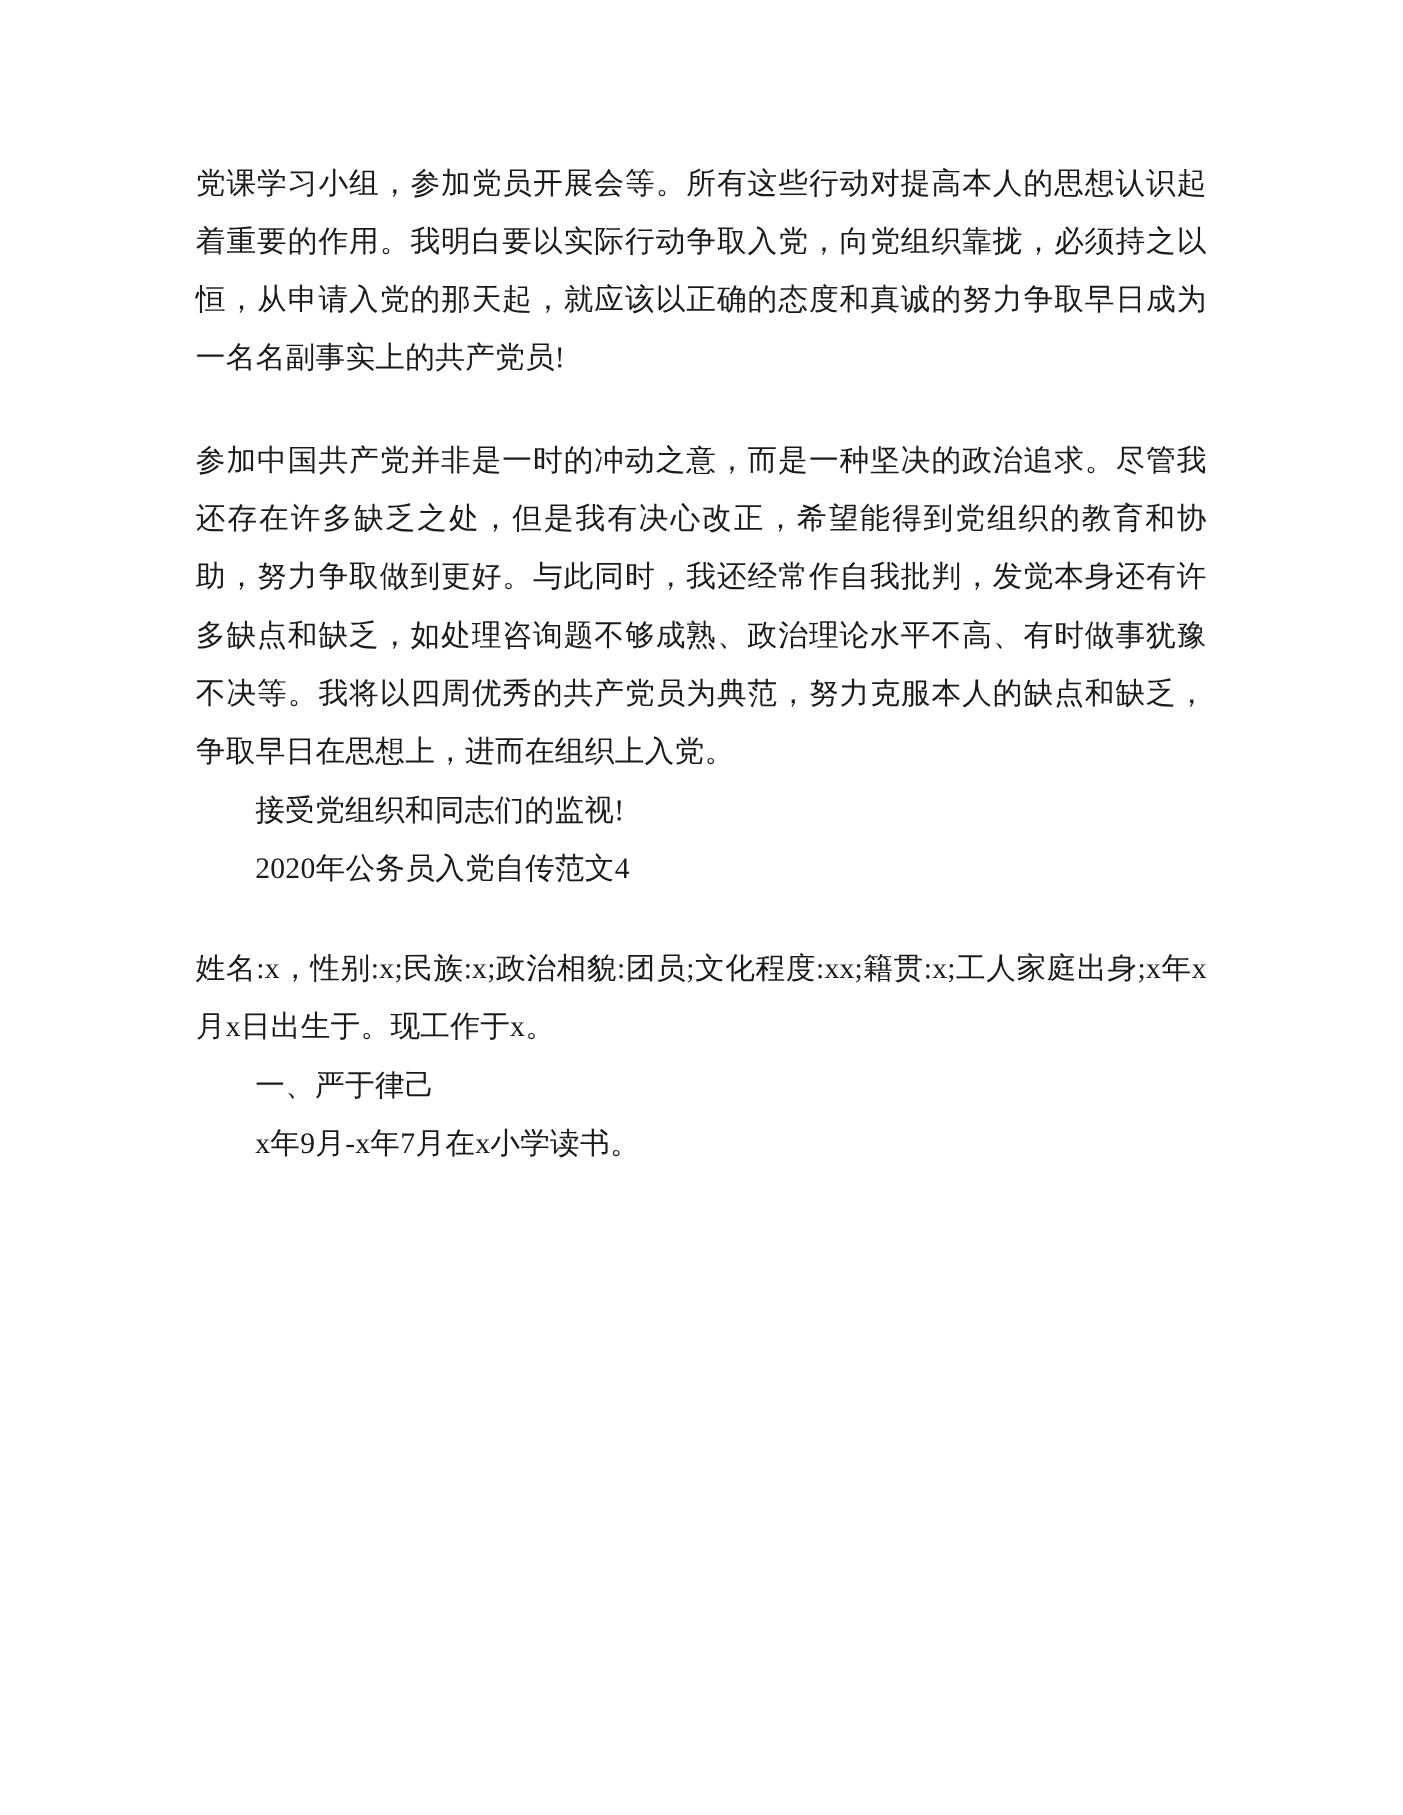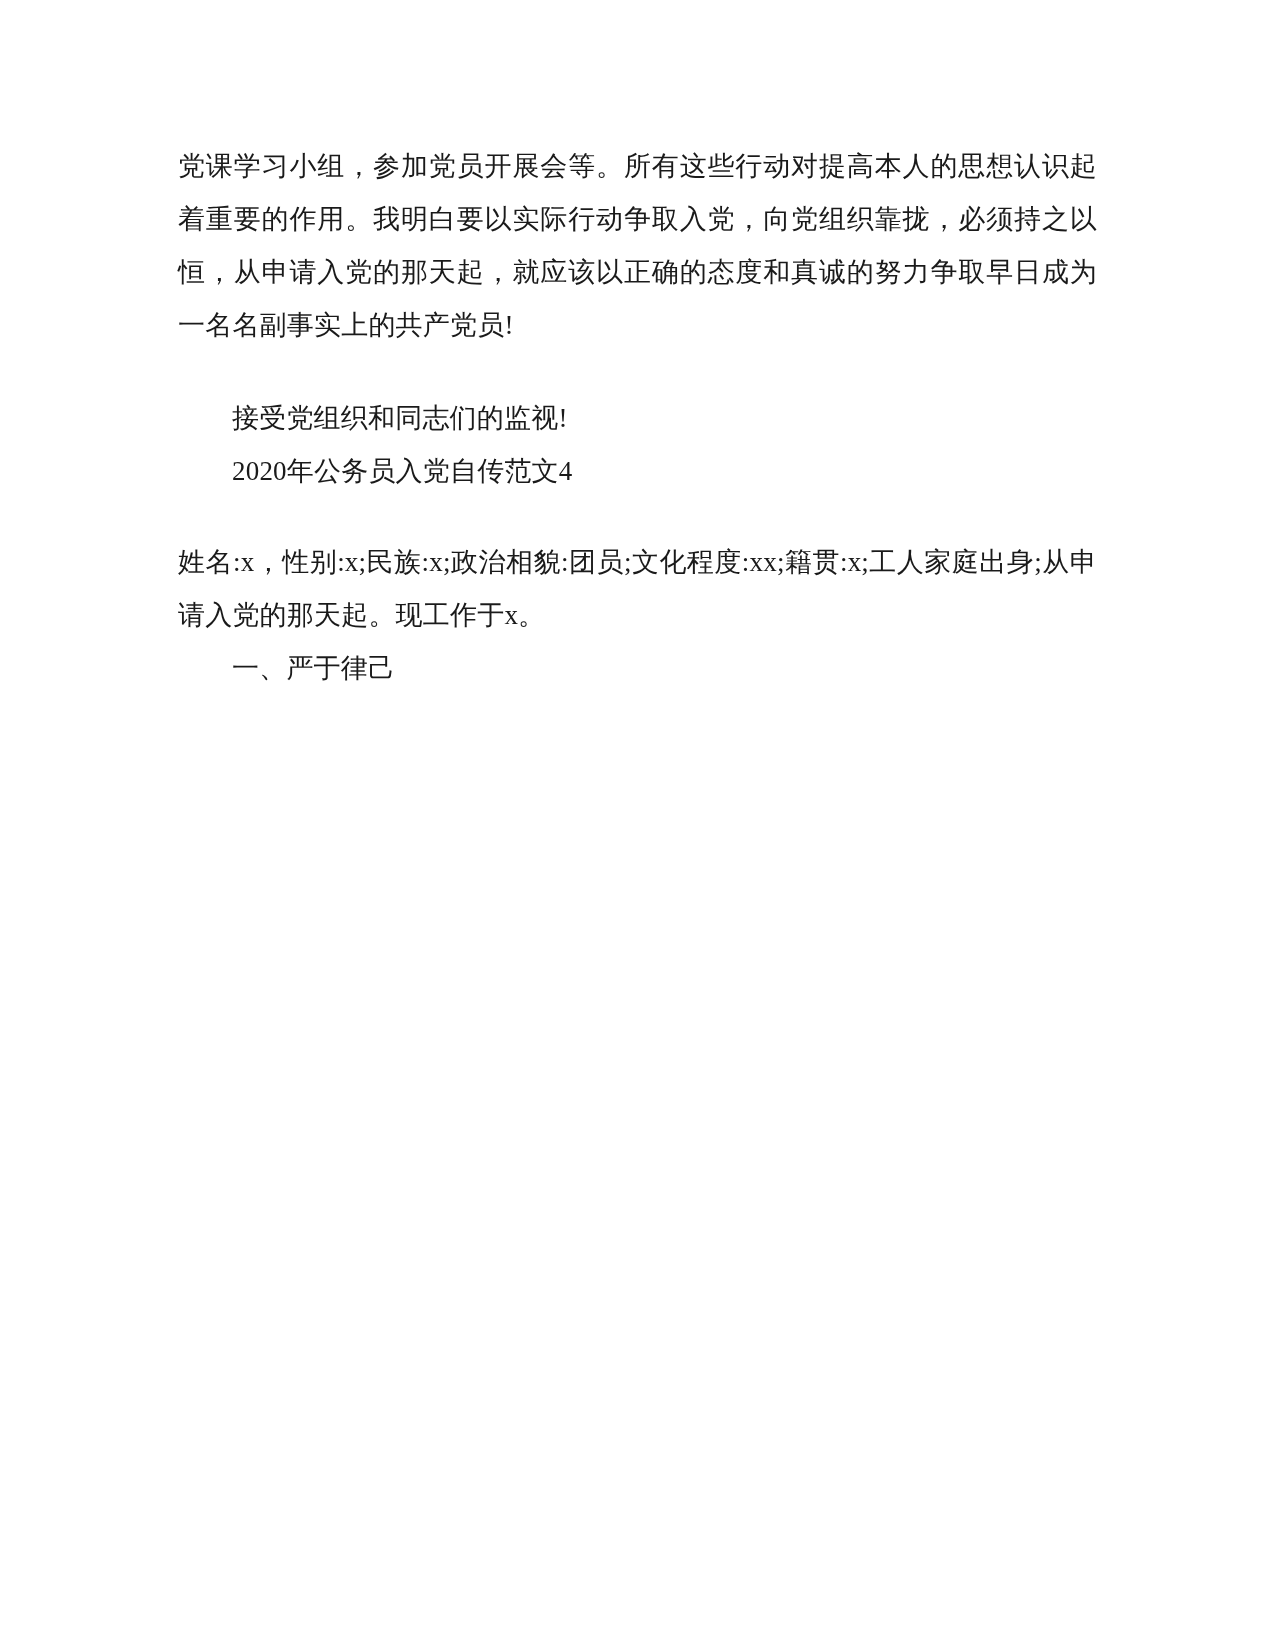--- a/index.html
+++ b/index.html
@@ -43,24 +43,26 @@
 </style>
 </head>
 <body>
 
 <div class="page">
   <div class="doc-body">
 
     <p class="para">党课学习小组，参加党员开展会等。所有这些行动对提高本人的思想认识起着重要的作用。我明白要以实际行动争取入党，向党组织靠拢，必须持之以恒，从申请入党的那天起，就应该以正确的态度和真诚的努力争取早日成为一名名副事实上的共产党员!</p>
 
 
+    <p class="para tight">参加中国共产党并非是一时的冲动之意，而是一种坚决的政治追求。尽管我还存在许多缺乏之处，但是我有决心改正，希望能得到党组织的教育和协助，努力争取做到更好。与此同时，我还经常作自我批判，发觉本身还有许多缺点和缺乏，如处理咨询题不够成熟、政治理论水平不高、有时做事犹豫不决等。我将以四周优秀的共产党员为典范，努力克服本人的缺点和缺乏，争取早日在思想上，进而在组织上入党。</p>
 
     <p class="line-indent">接受党组织和同志们的监视!</p>
     <p class="line-indent">2020年公务员入党自传范文4</p>
 
     <div class="gap-md"></div>
 
-    <p class="para tight">姓名:x，性别:x;民族:x;政治相貌:团员;文化程度:xx;籍贯:x;工人家庭出身;从申请入党的那天起。现工作于x。</p>
+    <p class="para tight">姓名:x，性别:x;民族:x;政治相貌:团员;文化程度:xx;籍贯:x;工人家庭出身;x年x月x日出生于。现工作于x。</p>
 
     <p class="line-indent">一、严于律己</p>
+    <p class="line-indent">x年9月-x年7月在x小学读书。</p>
 
   </div>
 </div>
 
 </body></html>

